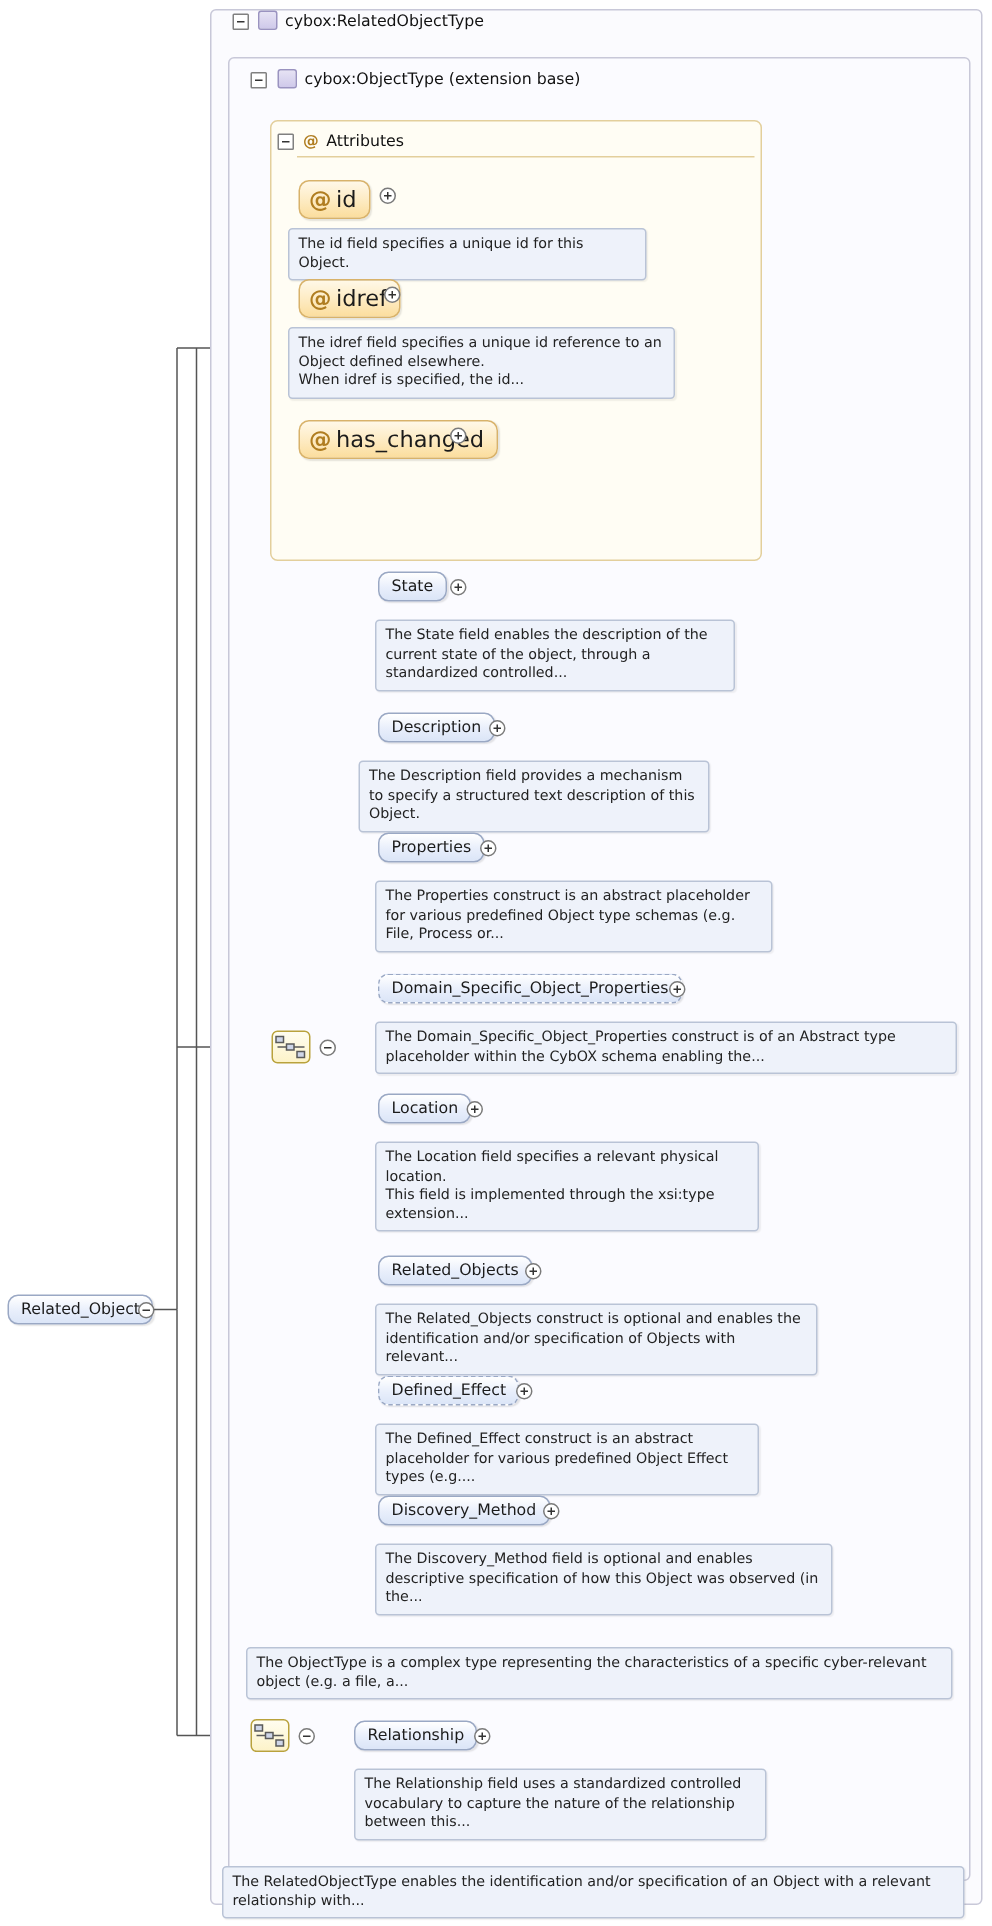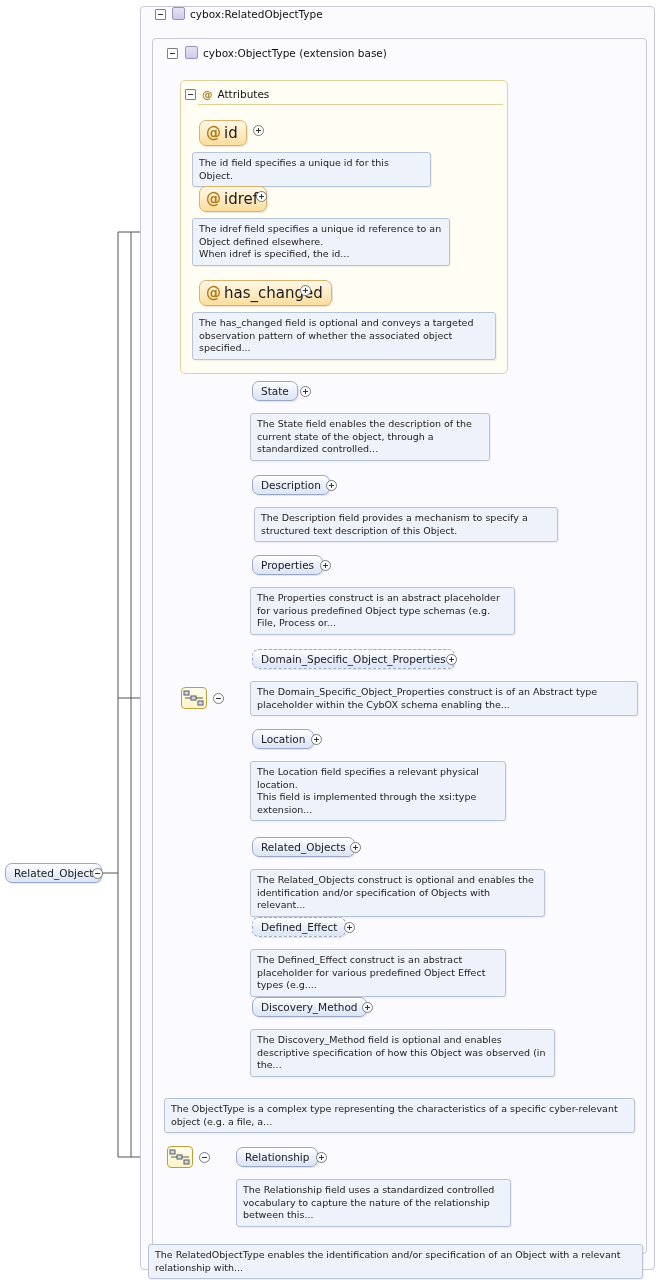--- a/index.html
+++ b/index.html
@@ -239,21 +239,20 @@
     <span class="at">@</span><span>idref</span>
   </div>
   <div class="circ plus" style="left:256px; top:191px;"></div>
   <div class="doc" style="left:192px; top:218px; width:258px; white-space:pre-line;">The idref field specifies a unique id reference to an Object defined elsewhere.
 When idref is specified, the id...</div>
 
   <div class="node attr" style="left:199px; top:280px;">
     <span class="at">@</span><span>has_changed</span>
   </div>
   <div class="circ plus" style="left:300px; top:285px;"></div>
-  <div class="doc" style="left:192px; top:312px; width:304px;">The has_changed field is optional and conveys a targeted observation pattern of whether the associated object specified...</div>
 
   <div class="seq" style="left:181px; top:687px;">
     <svg width="24" height="20" viewBox="0 0 24 20">
       <g stroke="#5a5a5a" stroke-width="1" fill="none">
         <path d="M3 10 H21"></path>
       </g>
       <rect x="2" y="3" width="5" height="4" fill="#cfd6e8" stroke="#5a5a5a"></rect>
       <rect x="9" y="8" width="5" height="4" fill="#cfd6e8" stroke="#5a5a5a"></rect>
       <rect x="16" y="13" width="5" height="4" fill="#cfd6e8" stroke="#5a5a5a"></rect>
     </svg>
@@ -263,21 +262,21 @@
   <div class="node elem" style="left:252px; top:381px;">
     <span>State</span>
   </div>
   <div class="circ plus" style="left:300px; top:386px;"></div>
   <div class="doc" style="left:250px; top:413px; width:240px;">The State field enables the description of the current state of the object, through a standardized controlled...</div>
 
   <div class="node elem" style="left:252px; top:475px;">
     <span>Description</span>
   </div>
   <div class="circ plus" style="left:326px; top:480px;"></div>
-  <div class="doc" style="left:254px; top:507px; width:304px;">The Description field provides a mechanism to specify a structured text description of this Object.</div>
+  <div class="doc" style="left:239px; top:507px; width:234px;">The Description field provides a mechanism to specify a structured text description of this Object.</div>
 
   <div class="node elem" style="left:252px; top:555px;">
     <span>Properties</span>
   </div>
   <div class="circ plus" style="left:320px; top:560px;"></div>
   <div class="doc" style="left:250px; top:587px; width:265px;">The Properties construct is an abstract placeholder for various predefined Object type schemas (e.g. File, Process or...</div>
 
   <div class="node elem dashed" style="left:252px; top:649px;">
     <span>Domain_Specific_Object_Properties</span>
   </div>

